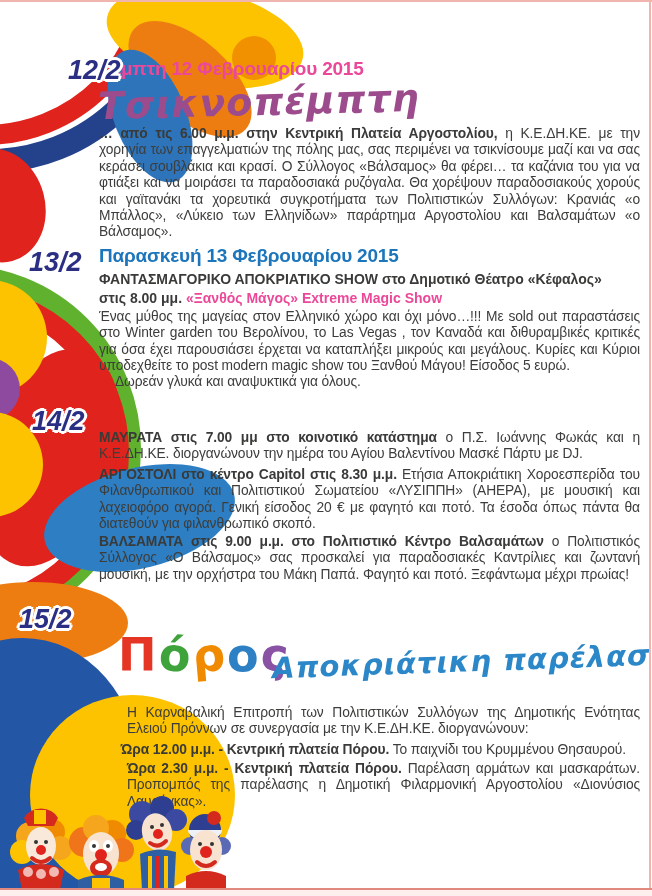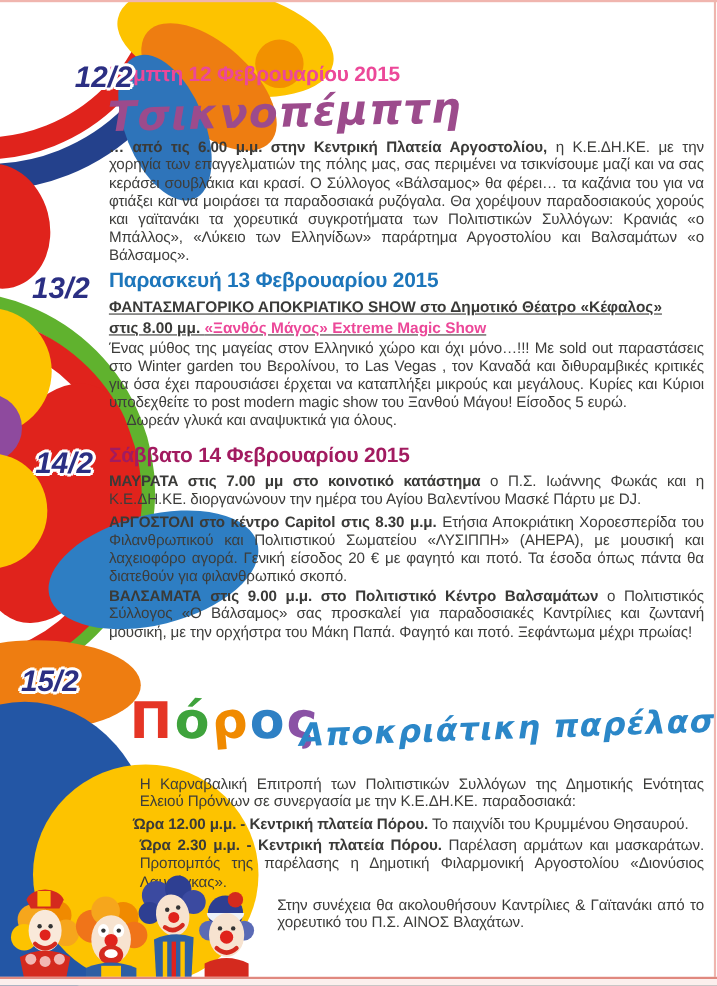--- a/index.html
+++ b/index.html
@@ -23,21 +23,21 @@
     color:#2b2f83; letter-spacing:0px;
     text-shadow:-2px -2px 0 #fff,2px -2px 0 #fff,-2px 2px 0 #fff,2px 2px 0 #fff,
                  0 -3px 0 #fff,0 3px 0 #fff,-3px 0 0 #fff,3px 0 0 #fff;
   }
   
   .txt{position:absolute;z-index:3;color:#3d3d3b;}
   .h{font-weight:bold;font-size:19px;line-height:22px;letter-spacing:-0.2px;}
   .h-green{color:#ec4899;} .h-blue{color:#1d76bb;} .h-magenta{color:#a21b60;} .h-purple{color:#8e2d87;}
   .body{font-size:13.8px;line-height:16.4px;text-align:justify;letter-spacing:-0.1px;}
   .body b{font-weight:bold;color:#3a3a38;}
-  .boldline{font-size:14px;font-weight:bold;line-height:17px;color:#3a3a38;text-decoration:underline;}
+  .boldline{font-size:14px;font-weight:bold;line-height:17px;color:#3a3a38;}
   .orange{color:#ec4899;}
   .script1{
     font:italic 700 38px "DejaVu Sans", sans-serif;
     color:#9c4b8c; transform:rotate(-1.5deg); letter-spacing:1px;
   }
   .script2{
     font:italic 700 29px "DejaVu Sans", sans-serif;
     color:#2b87c8; transform:rotate(-2deg); letter-spacing:1px; white-space:nowrap;
   }
   .logo{font:800 46px "DejaVu Sans", sans-serif; letter-spacing:2px; white-space:nowrap;}
@@ -86,41 +86,39 @@
   </p>
 
   <div class="txt h h-blue" style="left:99px;top:245px;width:545px;">Παρασκευή 13 Φεβρουαρίου 2015</div>
   <div class="txt boldline" style="left:99px;top:271px;width:545px;">ΦΑΝΤΑΣΜΑΓΟΡΙΚΟ ΑΠΟΚΡΙΑΤΙΚΟ SHOW στο Δημοτικό Θέατρο «Κέφαλος»</div>
   <div class="txt boldline" style="left:99px;top:290px;width:545px;">
     <span>στις 8.00 μμ. </span><span class="orange">«Ξανθός Μάγος» Extreme Magic Show</span>
   </div>
   <p class="txt body" style="left:99px;top:309px;width:541px;margin:0;">Ένας μύθος της μαγείας στον Ελληνικό χώρο και όχι μόνο…!!! Με sold out παραστάσεις στο Winter garden του Βερολίνου, το Las Vegas , τον Καναδά και διθυραμβικές κριτικές για όσα έχει παρουσιάσει έρχεται να καταπλήξει μικρούς και μεγάλους. Κυρίες και Κύριοι υποδεχθείτε το post modern magic show του Ξανθού Μάγου! Είσοδος 5 ευρώ.</p>
   <div class="txt body" style="left:115px;top:374px;width:541px;text-align:left;">Δωρεάν γλυκά και αναψυκτικά για όλους.</div>
 
-  <div class="txt h h-magenta" style="left:99px;top:404px;width:545px;">Σάββατο 14 Φεβρουαρίου 2015</div>
   <p class="txt body" style="left:99px;top:430px;width:541px;margin:0;">
     <b>ΜΑΥΡΑΤΑ στις 7.00 μμ στο κοινοτικό κατάστημα</b><span> ο Π.Σ.  Ιωάννης Φωκάς και η Κ.Ε.ΔΗ.ΚΕ. διοργανώνουν την ημέρα του Αγίου Βαλεντίνου Μασκέ Πάρτυ με DJ.</span>
   </p>
   <p class="txt body" style="left:99px;top:467px;width:541px;margin:0;">
     <b>ΑΡΓΟΣΤΟΛΙ στο κέντρο Capitol στις 8.30 μ.μ.</b><span> Ετήσια Αποκριάτικη Χοροεσπερίδα του Φιλανθρωπικού και Πολιτιστικού Σωματείου «ΛΥΣΙΠΠΗ» (ΑΗΕΡΑ), με μουσική και λαχειοφόρο αγορά. Γενική είσοδος 20 € με φαγητό και ποτό.  Τα έσοδα όπως πάντα θα διατεθούν για φιλανθρωπικό σκοπό.</span>
   </p>
   <p class="txt body" style="left:99px;top:534px;width:541px;margin:0;">
     <b>ΒΑΛΣΑΜΑΤΑ στις 9.00 μ.μ. στο Πολιτιστικό Κέντρο Βαλσαμάτων</b><span> ο Πολιτιστικός Σύλλογος «Ο Βάλσαμος» σας προσκαλεί για παραδοσιακές Καντρίλιες και ζωντανή μουσική, με την ορχήστρα του Μάκη Παπά. Φαγητό και ποτό. Ξεφάντωμα μέχρι πρωίας!</span>
   </p>
 
   <div class="txt logo" style="left:118px;top:628px;"><span style="color: rgb(229, 53, 37);">Π</span><span style="color: rgb(63, 163, 60);">ό</span><span style="color: rgb(240, 138, 0);">ρ</span><span style="color: rgb(46, 128, 196);">ο</span><span style="color: rgb(138, 82, 165);">ς</span></div>
   <div class="txt script2" style="left:272px;top:644px;">Αποκριάτικη παρέλαση!</div>
-  <p class="txt body" style="left:127px;top:705px;width:513px;margin:0;">Η Καρναβαλική Επιτροπή των Πολιτιστικών Συλλόγων της Δημοτικής Ενότητας Ελειού Πρόννων σε συνεργασία με την Κ.Ε.ΔΗ.ΚΕ. παραδοσιακά:</p>
+  <p class="txt body" style="left:127px;top:705px;width:513px;margin:0;">Η Καρναβαλική Επιτροπή των Πολιτιστικών Συλλόγων της Δημοτικής Ενότητας Ελειού Πρόννων σε συνεργασία με την Κ.Ε.ΔΗ.ΚΕ. διοργανώνουν:</p>
   <p class="txt body" style="left:113px;top:742px;width:513px;margin:0;text-align:right;">
     <b>Ώρα 12.00 μ.μ. - Κεντρική πλατεία Πόρου.</b><span> Το παιχνίδι του Κρυμμένου Θησαυρού.</span>
   </p>
   <p class="txt body" style="left:127px;top:761px;width:513px;margin:0;">
     <b>Ώρα 2.30 μ.μ. - Κεντρική πλατεία Πόρου.</b><span> Παρέλαση αρμάτων και μασκαράτων. Προπομπός της παρέλασης η Δημοτική Φιλαρμονική Αργοστολίου «Διονύσιος Λαυράγκας».</span>
   </p>
-  <p class="txt body" style="left:252px;top:815px;width:388px;margin:0;">Στην συνέχεια θα ακολουθήσουν Καντρίλιες &amp; Γαϊτανάκι από το χορευτικό του Π.Σ. ΑΙΝΟΣ Βλαχάτων.</p>
 
   <svg class="clowns" width="238" height="106" viewBox="0 0 238 106">
 
     <g>
       <circle cx="30" cy="52" r="14" fill="#f6a61c"></circle>
         <circle cx="52" cy="48" r="13" fill="#f08a00"></circle>
       <circle cx="22" cy="68" r="12" fill="#fdc300"></circle>
         <circle cx="60" cy="64" r="12" fill="#f6a61c"></circle>
       <path d="M24 34 a18 14 0 0 1 34 0 l-4 8 -26 0 z" fill="#d42a1e"></path>
       <path d="M34 26 l12 0 0 14 -12 0 z" fill="#fdc300"></path>

